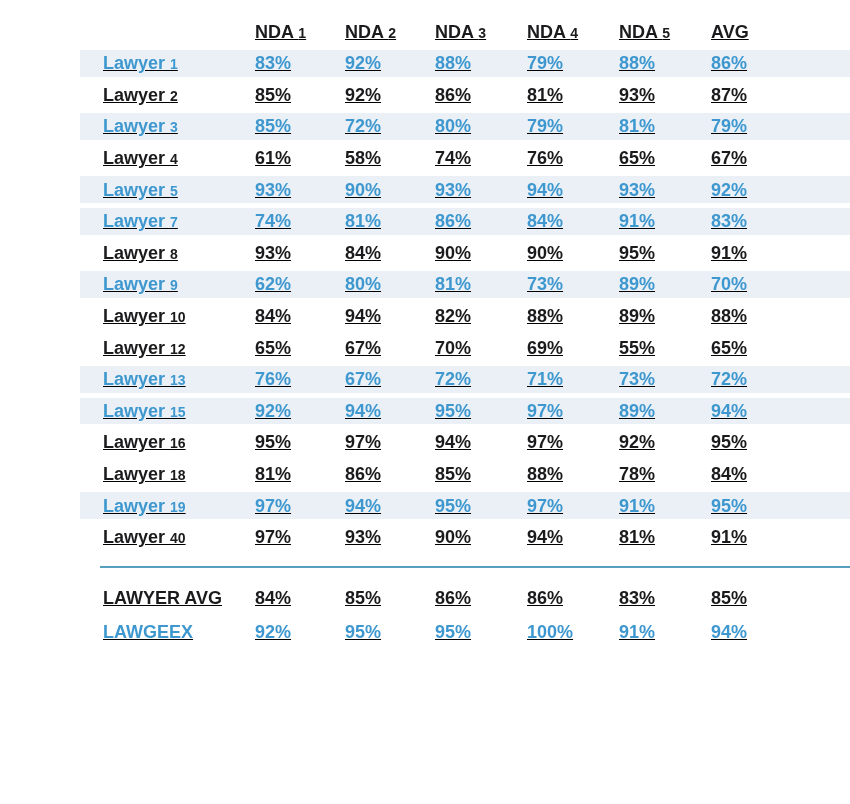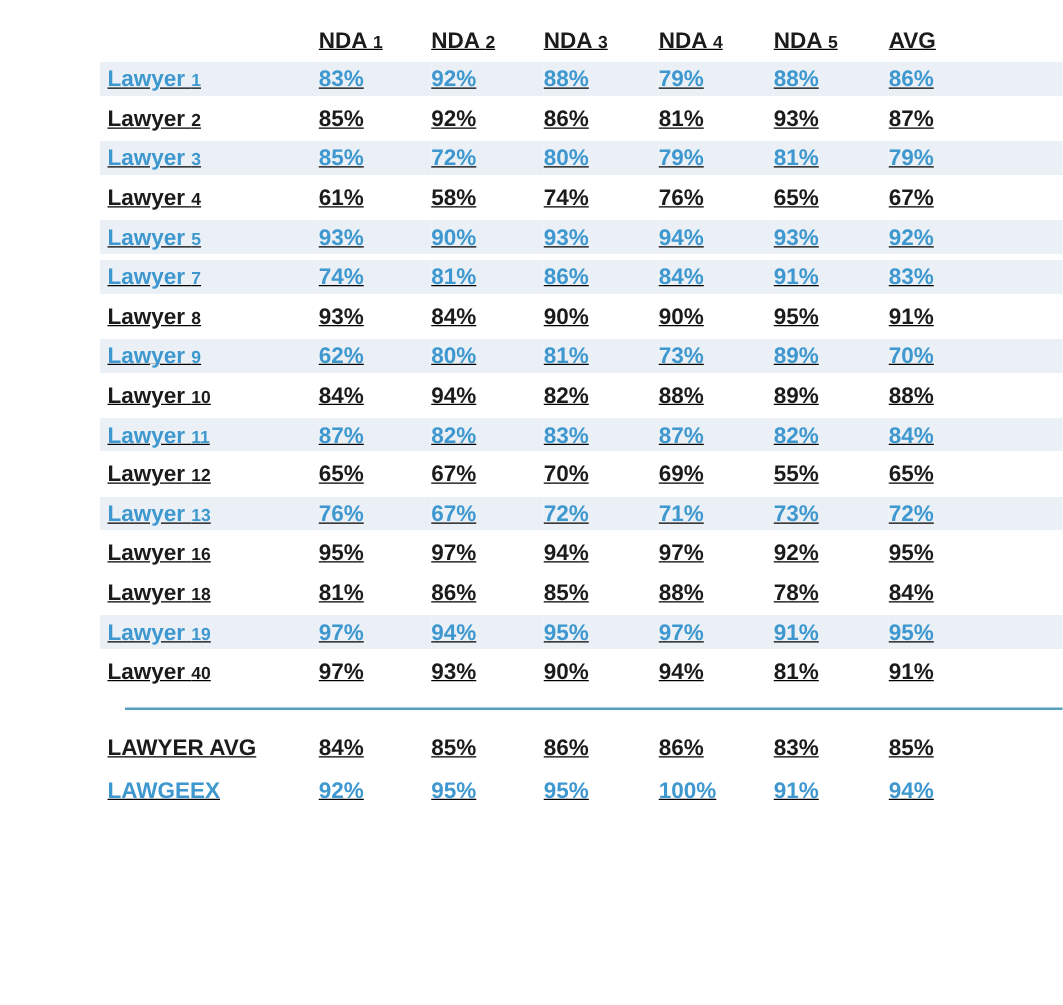--- a/index.html
+++ b/index.html
@@ -37,21 +37,21 @@
     font-weight: bold;
     font-size: 18px;
     white-space: nowrap;
     vertical-align: middle;
   }
   thead tr { height: 32px; }
   tbody tr { height: 31.6px; }
   .summary-table tr { height: 34px; }
 
   th { color: var(--text-dark, #1b1b1d); }
-  td.label-cell { padding-left: 6px; }
+  td.label-cell { padding-left: 23px; }
 
   tr.dark td { color: var(--text-dark, #1b1b1d); }
   tr.blue td { color: var(--accent-blue, #3e98cf); }
 
   tr.hl td {
     background: linear-gradient(to bottom,
       #ffffff 0, #ffffff 2px,
       var(--row-highlight, #eaf0f6) 2px,
       var(--row-highlight, #eaf0f6) calc(100% - 3px),
       #ffffff calc(100% - 3px), #ffffff 100%);
@@ -165,46 +165,46 @@
         </tr>
         <tr class="dark">
           <td class="label-cell"><span>Lawyer </span><span class="lnum">10</span></td>
           <td>84%</td>
           <td>94%</td>
           <td>82%</td>
           <td>88%</td>
           <td>89%</td>
           <td>88%</td>
         </tr>
-        <tr class="hl blue">
-          <td class="label-cell"><span>Lawyer </span><span class="lnum">11</span></td>
-          <td>87%</td>
-          <td>82%</td>
-          <td>83%</td>
-          <td>87%</td>
-          <td>82%</td>
-          <td>84%</td>
-        </tr>
         <tr class="dark">
           <td class="label-cell"><span>Lawyer </span><span class="lnum">12</span></td>
           <td>65%</td>
           <td>67%</td>
           <td>70%</td>
           <td>69%</td>
           <td>55%</td>
           <td>65%</td>
         </tr>
         <tr class="hl blue">
           <td class="label-cell"><span>Lawyer </span><span class="lnum">13</span></td>
           <td>76%</td>
           <td>67%</td>
           <td>72%</td>
           <td>71%</td>
           <td>73%</td>
           <td>72%</td>
+        </tr>
+        <tr class="hl blue">
+          <td class="label-cell"><span>Lawyer </span><span class="lnum">15</span></td>
+          <td>92%</td>
+          <td>94%</td>
+          <td>95%</td>
+          <td>97%</td>
+          <td>89%</td>
+          <td>94%</td>
         </tr>
         <tr class="dark">
           <td class="label-cell"><span>Lawyer </span><span class="lnum">16</span></td>
           <td>95%</td>
           <td>97%</td>
           <td>94%</td>
           <td>97%</td>
           <td>92%</td>
           <td>95%</td>
         </tr>

